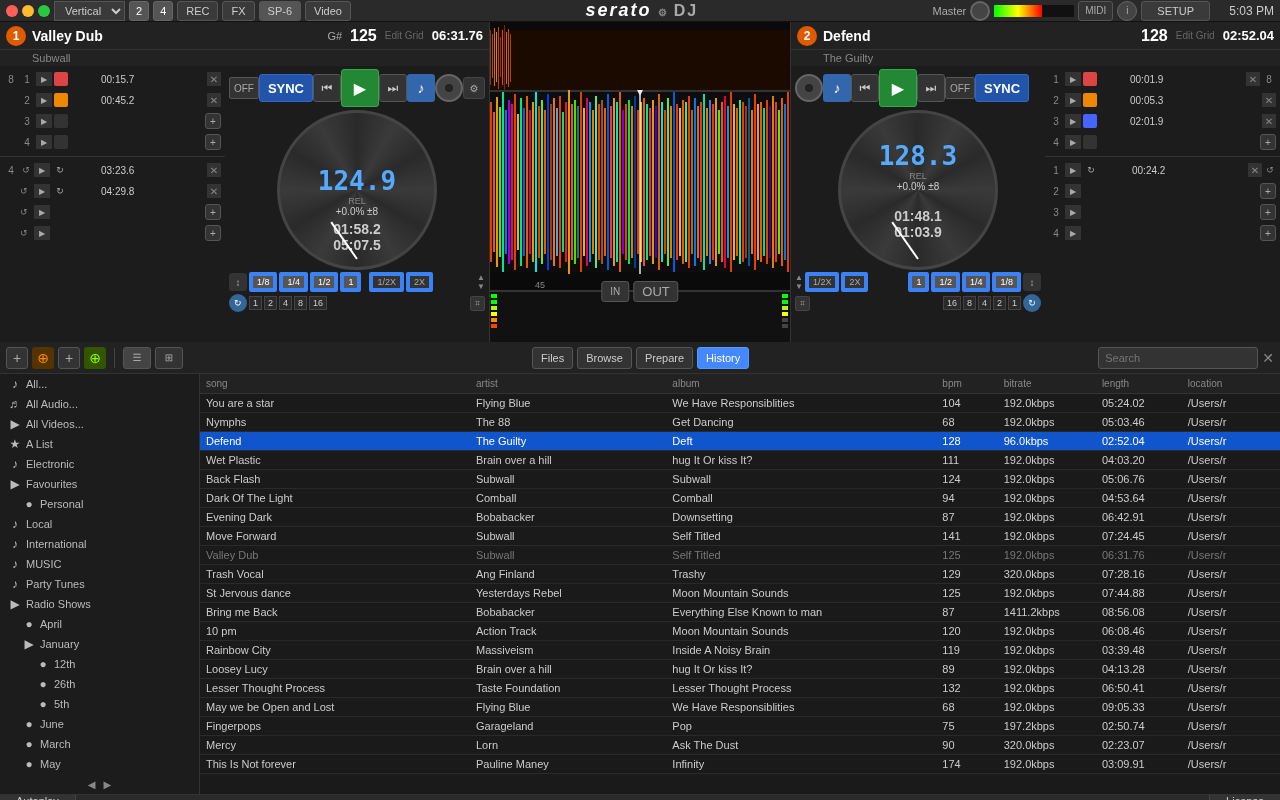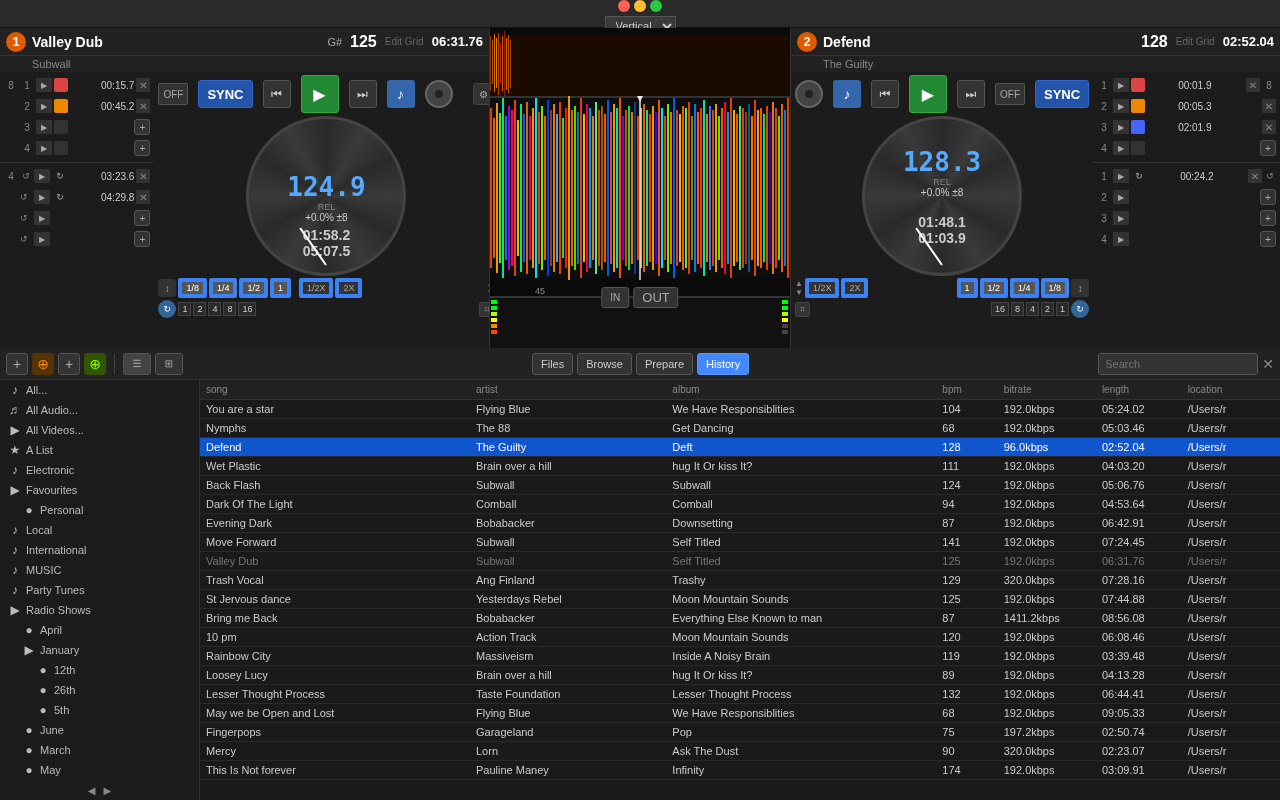--- a/index.html
+++ b/index.html
@@ -1,19 +1,19 @@
 <!DOCTYPE html>
 <html><head>
   <meta charset="utf-8">
   <style>
     * { margin: 0; padding: 0; box-sizing: border-box; }
     body { width: 1280px; height: 800px; background: #1a1a1a; font-family: Arial, sans-serif; font-size: 11px; color: #ccc; overflow: hidden; }
 
     
-    .top-bar { height: 28px; background: #2a2a2a; display: flex; align-items: center; border-bottom: 1px solid #111; gap: 4px; padding: 0 6px; flex-direction: column; }
+    .top-bar { height: 28px; background: #2a2a2a; display: flex; align-items: center; border-bottom: 1px solid #111; gap: 4px; padding: 0 6px; }
     .traffic-lights { display: flex; gap: 4px; }
     .tl { width: 12px; height: 12px; border-radius: 50%; }
     .tl-red { background: #ff5f57; }
     .tl-yellow { background: #febc2e; }
     .tl-green { background: #28c840; }
     .layout-select { background: #3a3a3a; color: #ccc; border: 1px solid #555; padding: 2px 6px; font-size: 11px; height: 20px; }
     .top-btn { background: #3a3a3a; border: 1px solid #555; color: #ccc; padding: 2px 8px; font-size: 11px; height: 20px; cursor: pointer; border-radius: 3px; }
     .top-btn.active { background: #555; }
     .num-btn { background: #555; border: 1px solid #666; color: #fff; padding: 2px 6px; font-size: 11px; height: 20px; border-radius: 3px; cursor: pointer; }
     .serato-logo { flex: 1; text-align: center; color: #fff; font-size: 16px; font-weight: bold; letter-spacing: 2px; }
@@ -61,21 +61,21 @@
     .sidebar-icon { font-size: 12px; width: 14px; text-align: center; flex-shrink: 0; }
     .sidebar-indent1 { padding-left: 22px; }
     .sidebar-indent2 { padding-left: 36px; }
 
     
     .track-table-wrap { flex: 1; overflow: hidden; display: flex; flex-direction: column; }
     .track-table { width: 100%; border-collapse: collapse; font-size: 11px; }
     .track-table th { background: #222; color: #888; text-align: left; padding: 4px 6px; border-bottom: 1px solid #333; font-weight: normal; font-size: 10px; position: sticky; top: 0; }
     .track-table td { padding: 3px 6px; border-bottom: 1px solid #2a2a2a; color: #ccc; white-space: nowrap; overflow: hidden; text-overflow: ellipsis; max-width: 200px; }
     .table-scroll { overflow-y: auto; flex: 1; }
-    .deck-transport-row { display: flex; align-items: center; padding: 3px 4px; gap: 10px; }
+    .deck-transport-row { display: flex; align-items: center; padding: 3px 4px; gap: 0; }
     .add-btn { width: 22px; height: 22px; background: #333; border: 1px solid #555; color: #aaa; font-size: 14px; cursor: pointer; border-radius: 3px; display: flex; align-items: center; justify-content: center; }
 
     
     .quant-row { display: flex; align-items: center; gap: 2px; padding: 2px 4px; }
     .quant-btn { background: #333; border: 4px solid #3b82f6; color: #aaa; font-size: 9px; padding: 1px 4px; cursor: pointer; border-radius: 2px; }
     .quant-btn.active { background: #555; color: #fff; }
     .quant-num { color: #ccc; font-size: 9px; background: #2a2a2a; padding: 1px 3px; border: 1px solid #444; }
 
     
     .full-app { display: flex; flex-direction: column; height: 800px; width: 1280px; }
@@ -853,21 +853,21 @@
                   <td>192.0kbps</td>
                   <td>04:13.28</td>
                   <td>/Users/r</td>
                 </tr>
                 <tr>
                   <td>Lesser Thought Process</td>
                   <td>Taste Foundation</td>
                   <td>Lesser Thought Process</td>
                   <td>132</td>
                   <td>192.0kbps</td>
-                  <td>06:44.41</td>
+                  <td>06:50.41</td>
                   <td>/Users/r</td>
                 </tr>
                 <tr>
                   <td>May we be Open and Lost</td>
                   <td>Flying Blue</td>
                   <td>We Have Responsiblities</td>
                   <td>68</td>
                   <td>192.0kbps</td>
                   <td>09:05.33</td>
                   <td>/Users/r</td>

